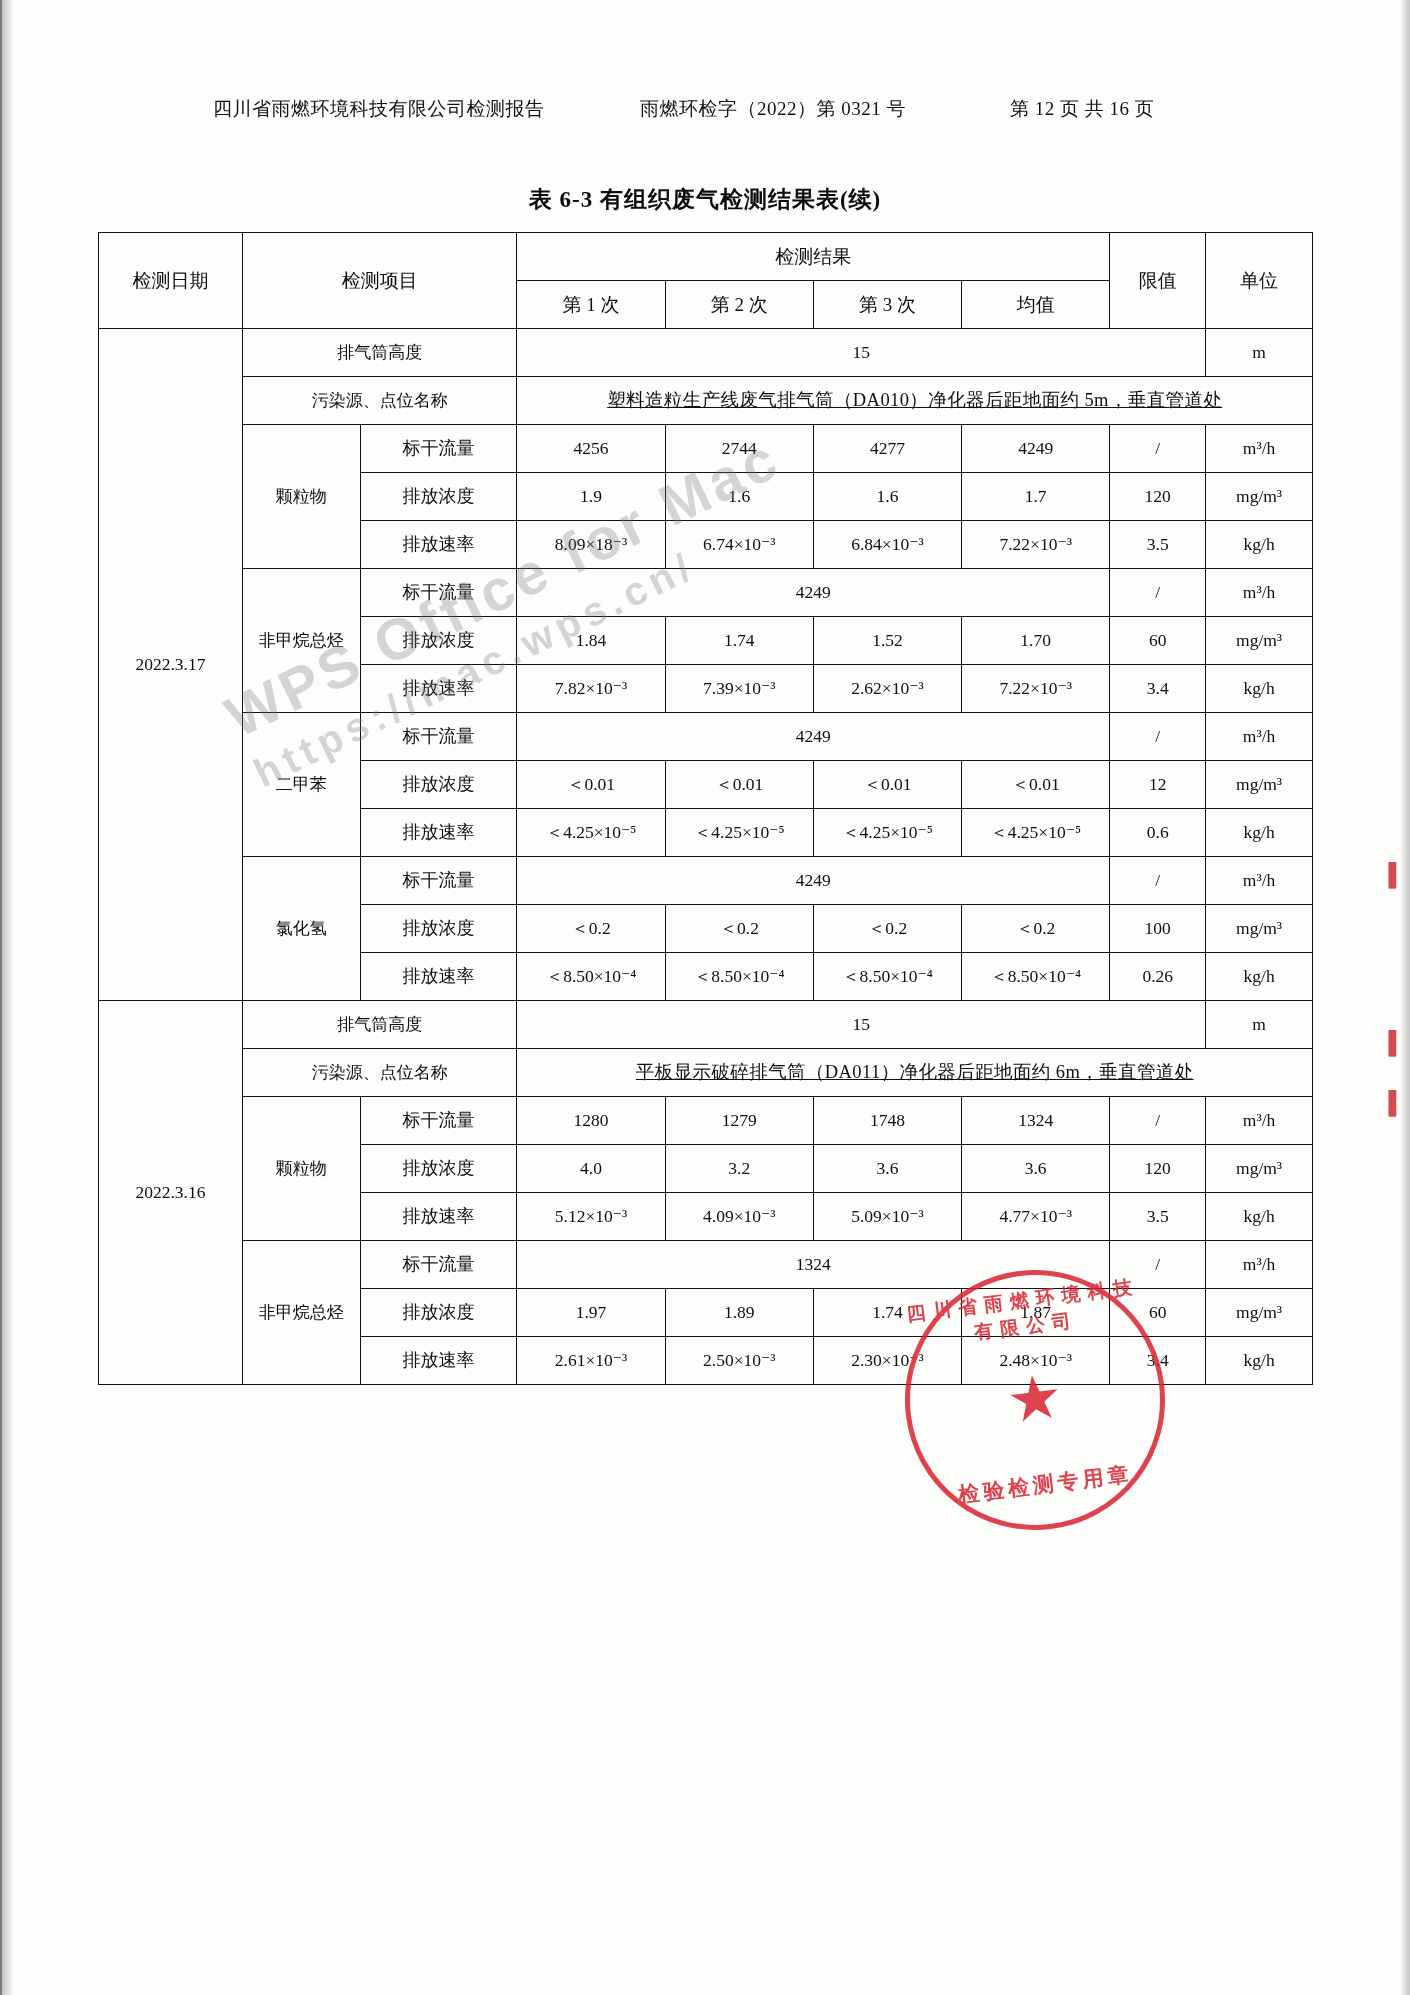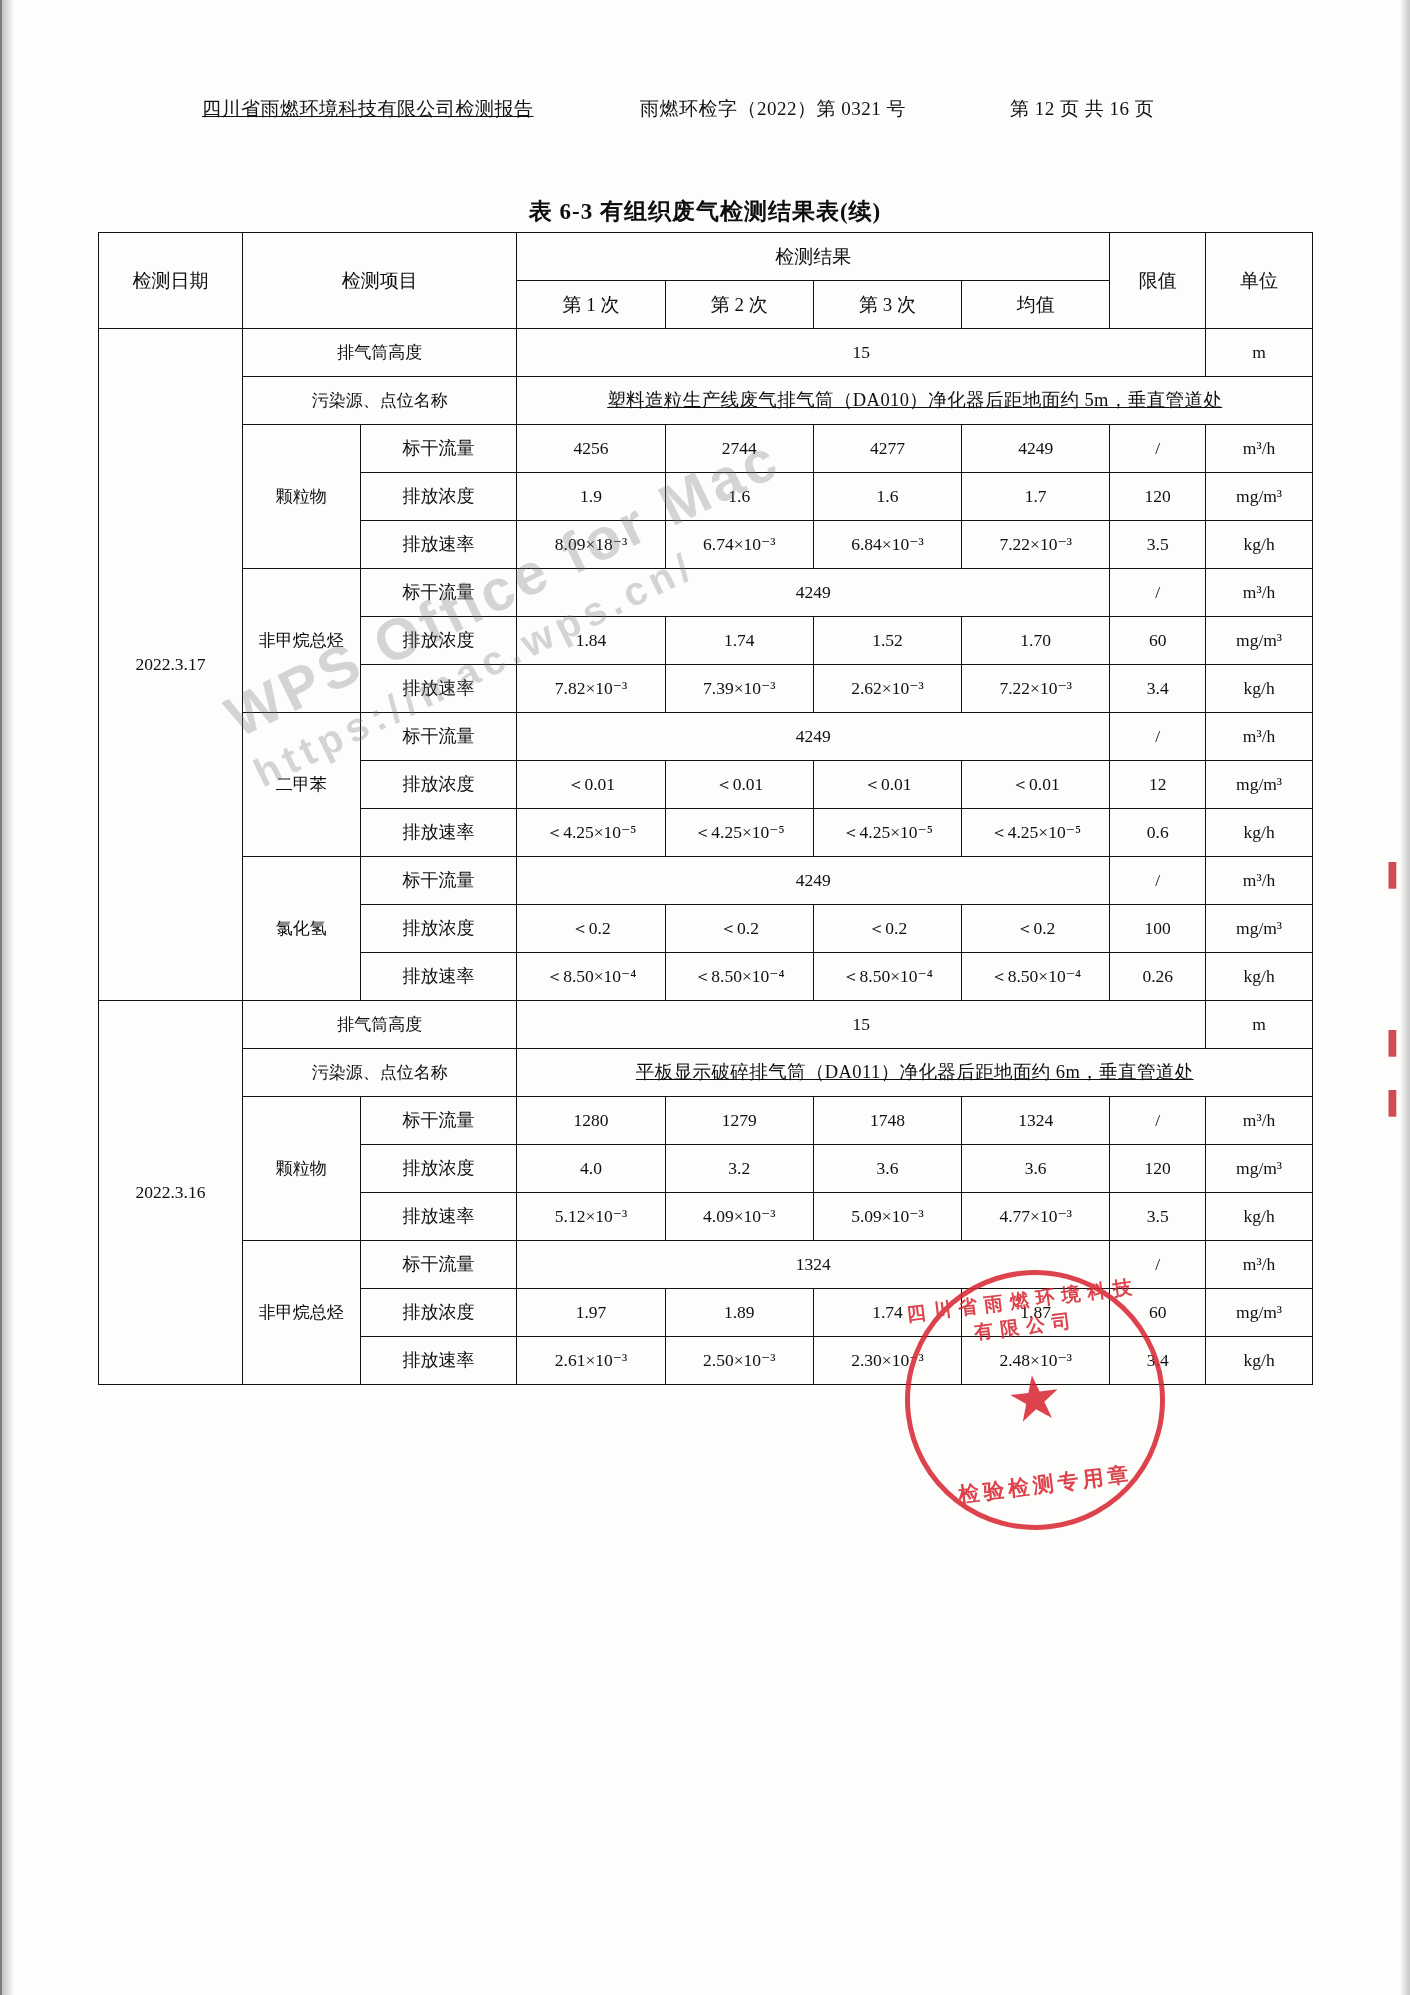--- a/index.html
+++ b/index.html
@@ -41,38 +41,37 @@
     position: absolute;
     top: 96px;
     left: 0;
     width: 1410px;
     font-size: 19px;
     color: #121212;
     letter-spacing: 0.5px;
   }
   .header .h-company {
     position: absolute;
-    left: 202px;
+    left: 213px;
     white-space: nowrap;
-    text-decoration: underline;
   }
   .header .h-code {
     position: absolute;
     left: 640px;
     white-space: nowrap;
   }
   .header .h-page {
     position: absolute;
     left: 1010px;
     white-space: nowrap;
   }
 
   .table-title {
     position: absolute;
-    top: 196px;
+    top: 184px;
     left: 0;
     width: 1410px;
     text-align: center;
     font-size: 23px;
     font-weight: bold;
     color: #0d0d0d;
     letter-spacing: 1px;
   }
 
   table.report {

